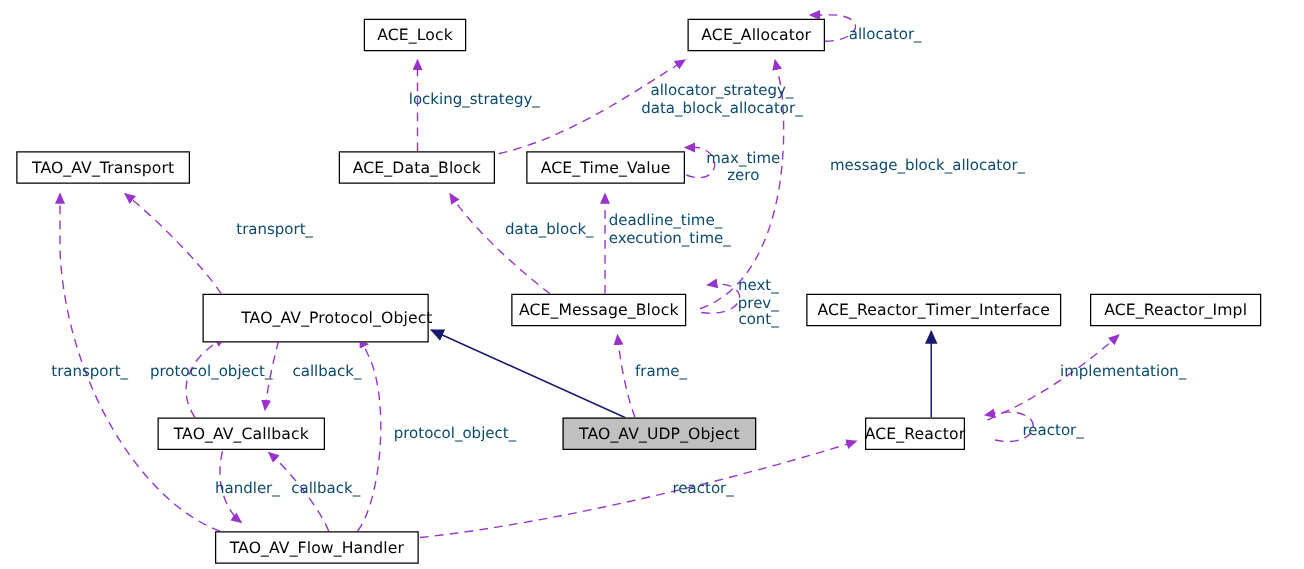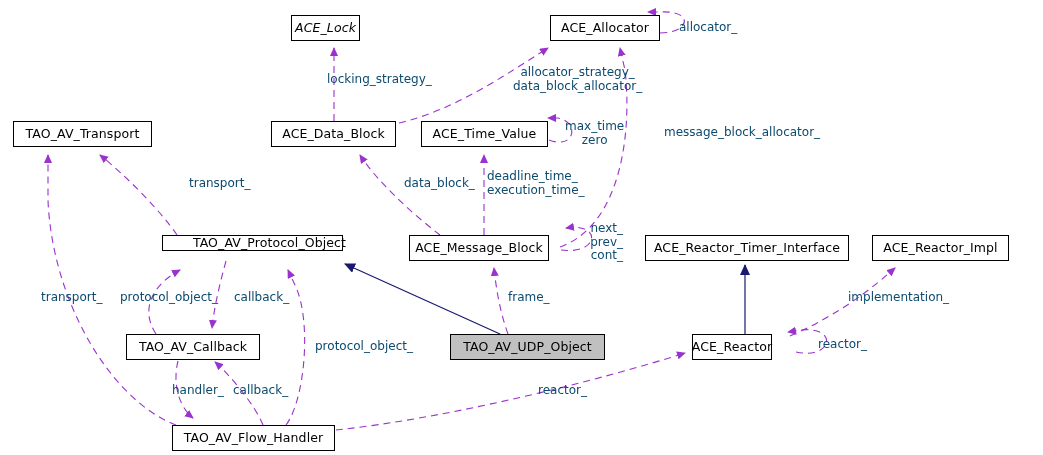--- a/index.html
+++ b/index.html
@@ -111,36 +111,36 @@
     </g>
 
     <g stroke="#191970" fill="none" stroke-width="1.2" marker-end="url(#arrow-inherit)">
 
       <path d="M500,334 L345,264"></path>
 
       <path d="M745,334 L745,265"></path>
     </g>
   </svg>
 
-  <div class="node" style="left:291px;top:15px;width:69px;height:26px;font-style:italic;">
+  <div class="node" style="left:291px;top:15px;width:82px;height:26px;">
     <span>ACE_Lock</span>
   </div>
   <div class="node" style="left:550px;top:15px;width:110px;height:26px;">
     <span>ACE_Allocator</span>
   </div>
   <div class="node" style="left:13px;top:121px;width:139px;height:26px;">
     <span>TAO_AV_Transport</span>
   </div>
   <div class="node" style="left:271px;top:121px;width:125px;height:26px;">
     <span>ACE_Data_Block</span>
   </div>
   <div class="node" style="left:421px;top:121px;width:127px;height:26px;">
     <span>ACE_Time_Value</span>
   </div>
-  <div class="node" style="left:162px;top:235px;width:181px;height:16px;padding-left:34px;">
+  <div class="node" style="left:162px;top:235px;width:181px;height:39px;padding-left:34px;">
     <span>TAO_AV_Protocol_Object</span>
   </div>
   <div class="node" style="left:409px;top:235px;width:140px;height:26px;justify-content:center;">
     <span>ACE_Message_Block</span>
   </div>
   <div class="node" style="left:645px;top:235px;width:204px;height:26px;">
     <span>ACE_Reactor_Timer_Interface</span>
   </div>
   <div class="node" style="left:872px;top:235px;width:137px;height:26px;">
     <span>ACE_Reactor_Impl</span>

